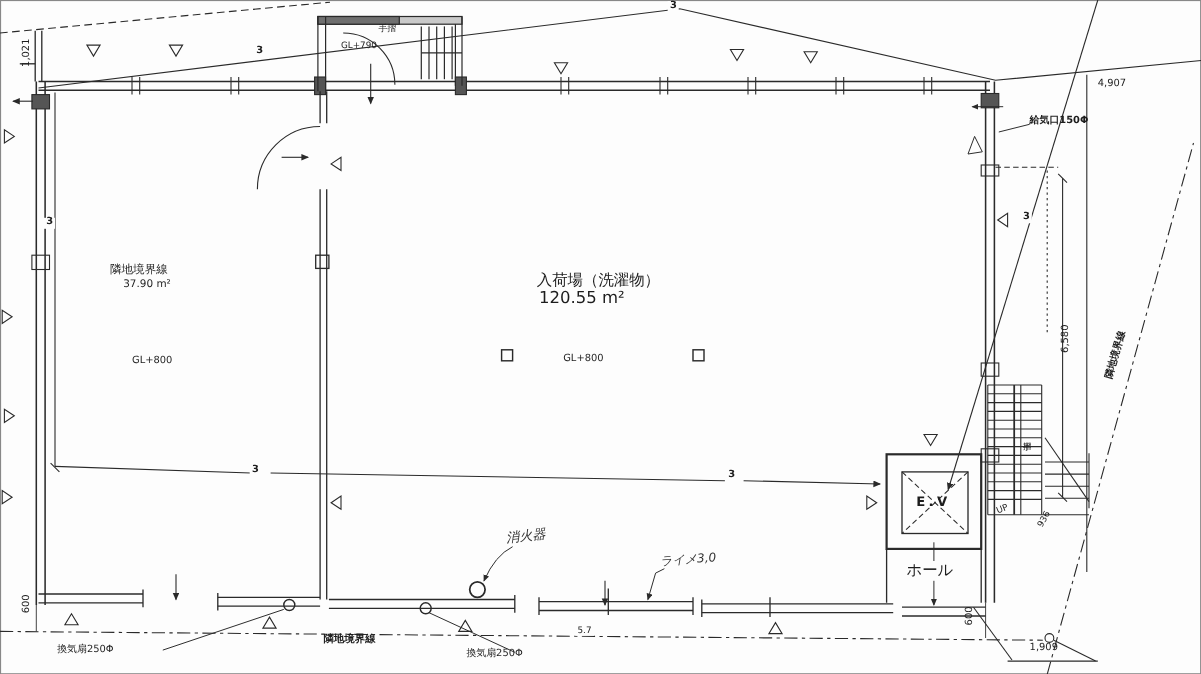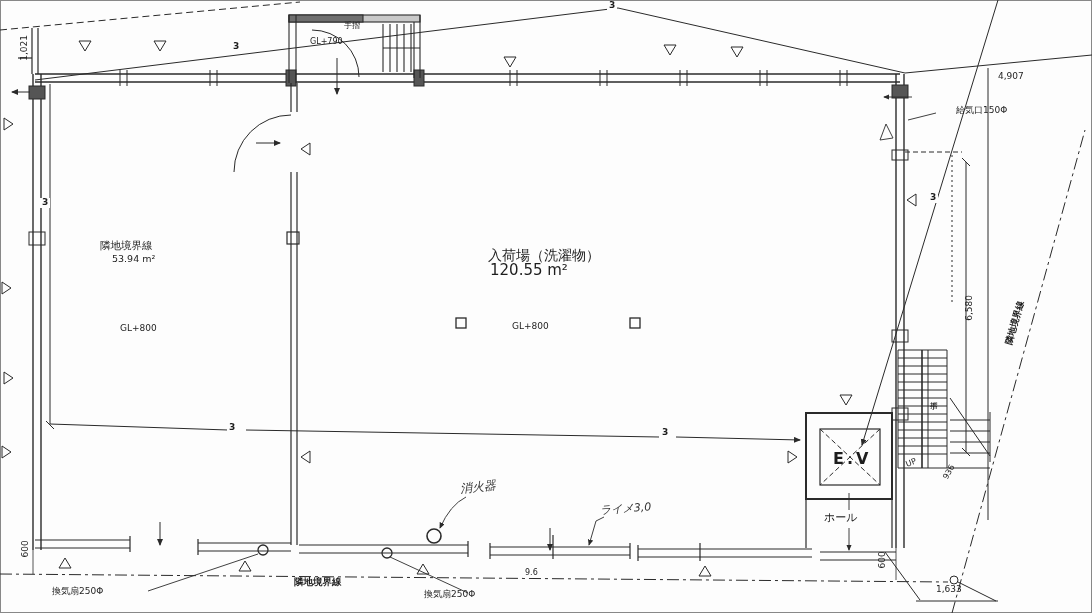--- a/index.html
+++ b/index.html
@@ -7,21 +7,21 @@
     position:relative;width:1092px;height:613px;background:#fdfdfd;
     overflow:hidden;font-family:"DejaVu Sans",sans-serif;color:#222;
     outline:1px solid #777;
   }
   svg{position:absolute;left:0;top:0;}
   .lbl{position:absolute;white-space:nowrap;font-size:9px;color:#1d1d1d;line-height:1.1;}
   .c{text-align:center;}
   .rot90{transform:rotate(-90deg);transform-origin:center;}
   .hand{font-style:italic;font-size:12px;color:#333;}
   .mark3{font-size:9px;font-weight:bold;background:#fdfdfd;padding:0 2px;}
-  .ev{font-size:16px;font-weight:bold;letter-spacing:3px;}
+  .ev{font-size:12px;font-weight:bold;letter-spacing:3px;}
   .vert{writing-mode:vertical-rl;text-orientation:upright;font-size:7.5px;}
 </style>
 </head>
 <body>
 
 <div class="stage">
 
 <svg width="1092" height="613" viewBox="0 0 1092 613">
   <defs>
     <marker id="ah" markerWidth="9" markerHeight="8" refX="6" refY="3" orient="auto">
@@ -240,45 +240,45 @@
     <path transform="translate(6,452)" d="M-4,-6 L-4,6 L5,0 Z"></path>
     <path transform="translate(792,457)" d="M-4,-6 L-4,6 L5,0 Z"></path>
 
     <path transform="translate(306,149)" d="M4,-6 L4,6 L-5,0 Z"></path>
     <path transform="translate(306,457)" d="M4,-6 L4,6 L-5,0 Z"></path>
     <path transform="translate(912,200)" d="M4,-6 L4,6 L-5,0 Z"></path>
   </g>
 </svg>
 
   <div class="lbl c" style="left:100px;top:240px;font-size:10.5px;">隣地境界線</div>
-  <div class="lbl" style="left:112px;top:254px;font-size:9.5px;">53.94 m²</div>
+  <div class="lbl" style="left:112px;top:254px;font-size:9.5px;">37.90 m²</div>
   <div class="lbl" style="left:120px;top:324px;">GL+800</div>
 
   <div class="lbl c" style="left:488px;top:248px;font-size:14px;">入荷場（洗濯物）</div>
   <div class="lbl" style="left:490px;top:262px;font-size:15px;">120.55 m²</div>
   <div class="lbl" style="left:512px;top:322px;">GL+800</div>
 
   <div class="lbl" style="left:298px;top:38px;font-size:8px;margin-left:12px;">GL+790</div>
   <div class="lbl" style="left:344px;top:22px;font-size:8px;text-align:center;">手摺</div>
 
   <div class="lbl ev" style="left:833px;top:450px;">E.V</div>
-  <div class="lbl" style="left:824px;top:512px;font-size:11px;">ホール</div>
+  <div class="lbl" style="left:824px;top:512px;font-size:14px;">ホール</div>
   <div class="lbl" style="left:906px;top:459px;font-size:8px;transform:rotate(-22deg);">UP</div>
   <div class="lbl vert" style="left:929px;top:396px;">手摺</div>
   <div class="lbl" style="left:942px;top:468px;font-size:8px;transform:rotate(-60deg);">936</div>
 
   <div class="lbl rot90" style="left:12px;top:43px;">1,021</div>
   <div class="lbl" style="left:998px;top:72px;">4,907</div>
   <div class="lbl rot90" style="left:957px;top:303px;">6,580</div>
-  <div class="lbl" style="left:936px;top:585px;">1,633</div>
+  <div class="lbl" style="left:936px;top:585px;">1,909</div>
   <div class="lbl rot90" style="left:17px;top:544px;">600</div>
   <div class="lbl rot90" style="left:874px;top:555px;">600</div>
-  <div class="lbl" style="left:523px;top:569px;font-size:8px;background:#fdfdfd;padding:0 2px;">9.6</div>
-
-  <div class="lbl" style="left:956px;top:106px;">給気口150Φ</div>
+  <div class="lbl" style="left:523px;top:569px;font-size:8px;background:#fdfdfd;padding:0 2px;">5.7</div>
+
+  <div class="lbl" style="left:936px;top:106px;font-weight:bold;">給気口150Φ</div>
   <div class="lbl" style="left:52px;top:587px;">換気扇250Φ</div>
   <div class="lbl" style="left:424px;top:590px;">換気扇250Φ</div>
   <div class="lbl" style="left:294px;top:577px;font-size:9.5px;font-weight:bold;">隣地境界線</div>
   <div class="lbl" style="left:993px;top:318px;transform:rotate(-74deg);font-weight:bold;">隣地境界線</div>
   <div class="lbl hand" style="left:460px;top:481px;transform:rotate(-6deg);">消火器</div>
   <div class="lbl hand" style="left:600px;top:503px;font-size:11px;transform:rotate(-4deg);">ライメ3,0</div>
 
   <div class="lbl mark3" style="left:231px;top:42px;">3</div>
   <div class="lbl mark3" style="left:607px;top:1px;">3</div>
   <div class="lbl mark3" style="left:40px;top:198px;">3</div>

